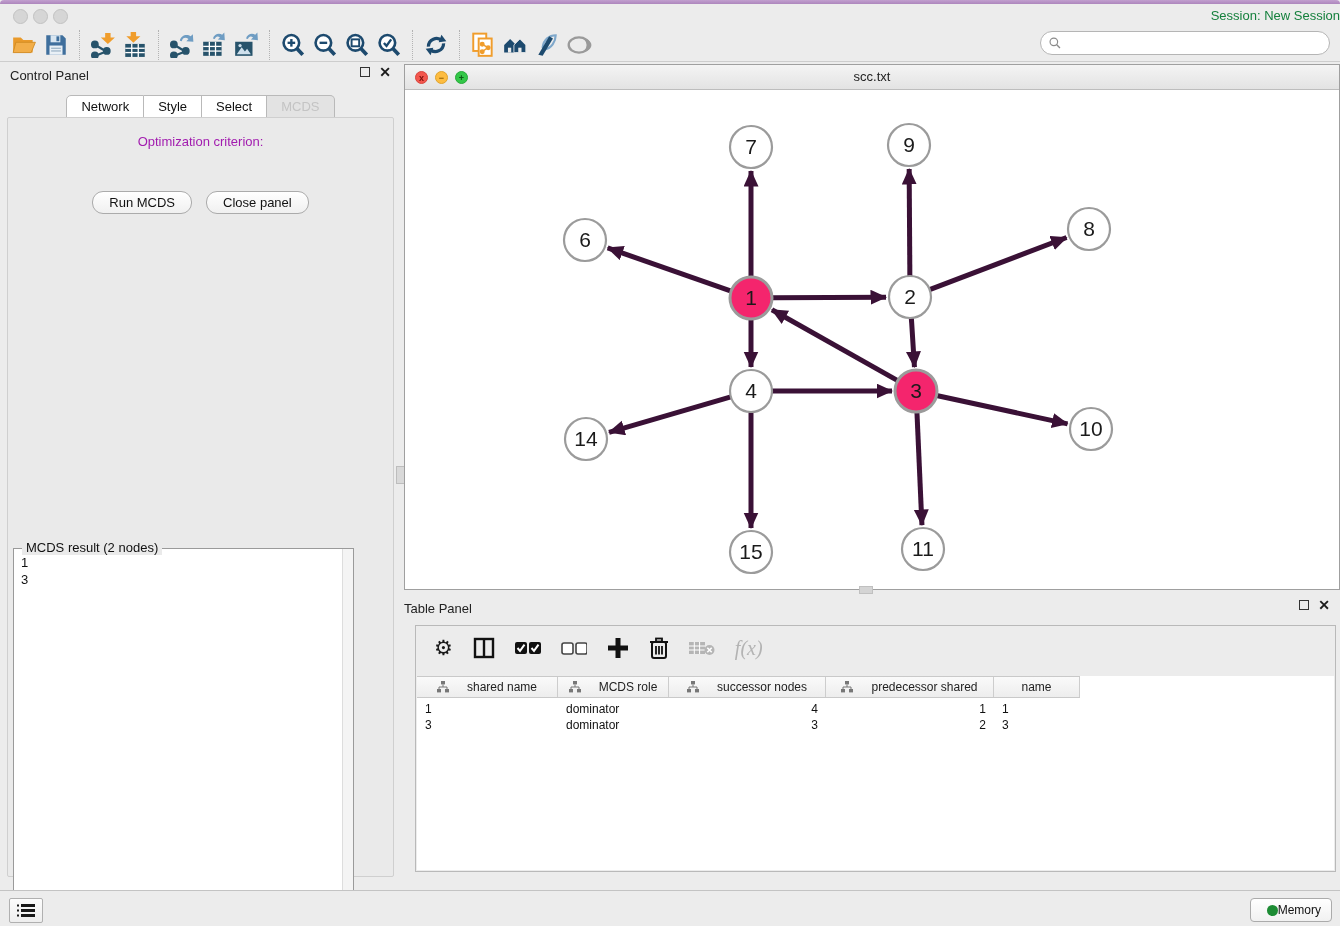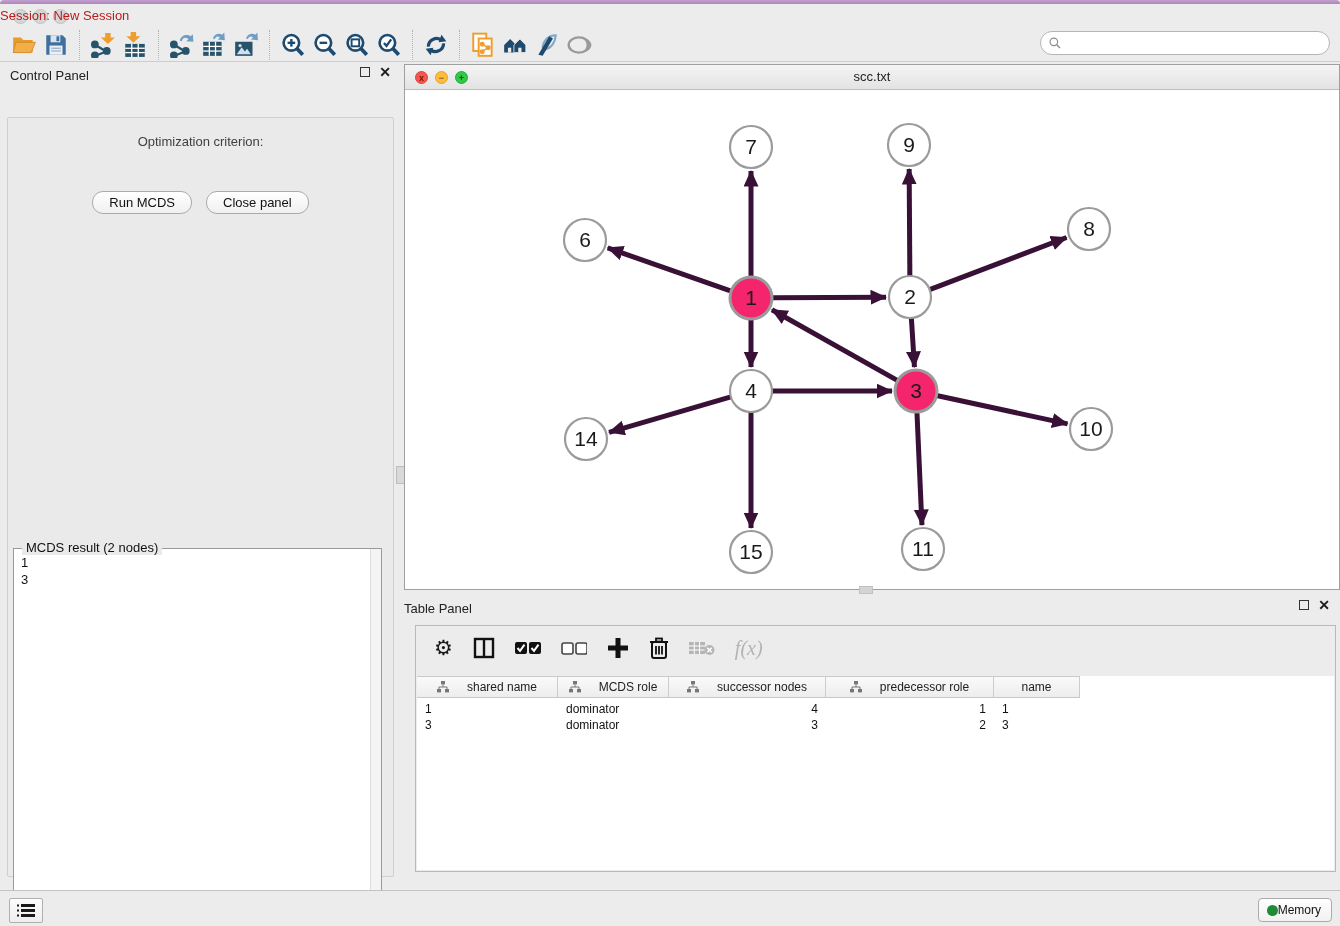--- a/index.html
+++ b/index.html
@@ -5,21 +5,21 @@
   * { margin:0; padding:0; box-sizing:border-box; }
   html,body { width:1340px; height:926px; }
   body { font-family:"Liberation Sans", sans-serif; background:#ececec; position:relative; overflow:hidden; }
 
   
   .mac-top { position:absolute; left:0; top:0; width:1340px; height:4px;
              background:linear-gradient(to bottom,#c2a0cf,#ad86bd); border-radius:7px 7px 0 0; }
   .titlebar { position:absolute; left:0; top:4px; width:1340px; height:24px; background:#ececec; }
   .traffic-inactive { position:absolute; top:5px; width:15px; height:15px; border-radius:50%;
              background:#d6d6d6; border:1px solid #c2c2c2; }
-  .win-title { position:absolute; left:0; right:0; top:4px; text-align:left; font-size:13px; color:#b91c1c; }
+  .win-title { position:absolute; left:0; right:0; top:4px; text-align:right; font-size:13px; color:#15803d; }
 
   
   .toolbar { position:absolute; left:0; top:28px; width:1340px; height:34px; background:#ececec;
              border-bottom:1px solid #cdcdcd; display:flex; align-items:center; padding-left:8px; }
   .tbtn { width:32px; height:30px; display:flex; align-items:center; justify-content:center; flex:0 0 auto; }
   .tbtn svg { width:26px; height:26px; }
   .tsep { width:1px; height:30px; border-left:1px dotted #b3b3b3; margin:0 7px; flex:0 0 auto; }
   .search-wrap { position:absolute; right:10px; top:3px; width:290px; height:24px; background:#fff;
              border:1px solid #b5b5b5; border-radius:12px; display:flex; align-items:center; padding-left:7px; }
   .search-wrap svg { width:14px; height:14px; }
@@ -33,32 +33,32 @@
 
   
   .control-panel { position:absolute; left:0; top:62px; width:401px; height:823px; background:#ececec; }
   .cp-tabs { position:absolute; left:0; top:33px; width:100%; display:flex; justify-content:center; }
   .tab { font-size:13px; padding:3px 14px; background:#fff; border:1px solid #b9b9b9; border-left:none; color:#111; }
   .tab:first-child { border-left:1px solid #b9b9b9; border-radius:5px 0 0 0; }
   .tab.last { border-radius:0 5px 0 0; }
   .tab.active { background:#e3e3e3; color:#c4c4c4; }
   .cp-content { position:absolute; left:7px; top:55px; width:387px; height:760px;
                 background:#eaeaea; border:1px solid #cfcfcf; border-radius:2px; }
-  .opt-label { margin-top:16px; text-align:center; font-size:13px; color:#404040; }
+  .opt-label { margin-top:16px; text-align:center; font-size:13px; color:#a21caf; }
   .combo { position:absolute; left:37px; top:40px; width:310px; height:23px; background:#fff;
            border:1px solid #a8a8a8; border-radius:4px; font-size:13px; display:flex; align-items:center;
            padding-left:10px; color:#111; }
   .combo-arrows { position:absolute; right:7px; top:3px; display:flex; flex-direction:column; gap:1px; }
   .combo-arrows i { width:0; height:0; border-left:4px solid transparent; border-right:4px solid transparent; display:block; }
   .arr-up { border-bottom:5px solid #555; }
   .arr-dn { border-top:5px solid #555; }
   .cp-buttons { position:absolute; left:0; top:73px; width:100%; display:flex; justify-content:center; gap:14px; }
   .aqua-btn { height:23px; padding:0 16px; background:linear-gradient(#ffffff,#f0f0f0); border:1px solid #ababab;
               border-radius:11px; font-size:13px; color:#111; font-family:"Liberation Sans",sans-serif; }
-  .result-box { position:absolute; left:5px; top:430px; width:369px; height:378px; border:1px solid #9a9a9a;
+  .result-box { position:absolute; left:5px; top:430px; width:341px; height:378px; border:1px solid #9a9a9a;
                 background:#fff; }
   .result-legend { position:absolute; left:8px; top:-9px; background:#eaeaea; padding:0 4px; font-size:13px; color:#111; }
   .result-text { position:absolute; left:0; top:0; right:11px; bottom:0; font-size:13px; color:#111;
                  padding:5px 0 0 7px; line-height:17px; white-space:pre-line; }
   .result-scroll { position:absolute; right:0; top:0; width:11px; height:100%; background:#f4f4f4; border-left:1px solid #ddd; }
 
   
   .v-split-grip { position:absolute; left:396px; top:466px; width:9px; height:18px; background:#d9d9d9;
                   border:1px solid #bdbdbd; }
   .h-split-grip { position:absolute; left:859px; top:586px; width:14px; height:8px; background:#d4d4d4;
@@ -98,21 +98,21 @@
   .tp-tab { font-size:13px; padding:3px 13px; background:#fff; border:1px solid #b5b5b5; border-left:none; color:#111; }
   .tp-tab:first-child { border-left:1px solid #b5b5b5; border-radius:6px 0 0 6px; }
   .tp-tab.last { border-radius:0 6px 6px 0; }
   .tp-tab.active { background:#dedede; color:#bdbdbd; }
 
   
   .statusbar { position:absolute; left:0; top:890px; width:1340px; height:36px; background:#ececec;
                border-top:1px solid #c3c3c3; }
   .list-btn { position:absolute; left:9px; top:7px; width:34px; height:25px; background:linear-gradient(#fdfdfd,#eee);
               border:1px solid #b0b0b0; border-radius:2px; display:flex; align-items:center; justify-content:center; }
-  .mem-btn { position:absolute; right:8px; top:7px; height:24px; padding:0 10px 0 8px;
+  .mem-btn { position:absolute; right:8px; top:7px; height:24px; padding:0 10px 0 16px;
              background:linear-gradient(#ffffff,#f1f1f1); border:1px solid #ababab; border-radius:4px;
              display:flex; align-items:center; font-size:12px; color:#111; }
   .mem-dot { width:11px; height:11px; border-radius:50%; background:#1d8c34; }
 </style>
 </head>
 <body>
 
 <div class="mac-top"></div>
 <div class="titlebar">
   <span class="traffic-inactive" style="left:13px"></span>
@@ -280,20 +280,26 @@
     </svg>
     <input class="search-input" placeholder="" style="">
   </div>
 </div>
 
 <div class="control-panel">
   <div style="position:absolute;left:10px;top:6px" class="panel-title">Control Panel</div>
   <div class="panel-ctl">
     <span class="float-box"></span>
     <span class="close-x">✕</span>
+  </div>
+  <div class="cp-tabs">
+    <span class="tab">Network</span>
+    <span class="tab">Style</span>
+    <span class="tab">Select</span>
+    <span class="tab active last">MCDS</span>
   </div>
   <div class="cp-content">
     <div class="opt-label">Optimization criterion:</div>
     <div class="cp-buttons">
       <button class="aqua-btn">Run MCDS</button>
       <button class="aqua-btn">Close panel</button>
     </div>
     <div class="result-box">
       <span class="result-legend">MCDS result (2 nodes)</span>
       <div class="result-text">1
@@ -450,21 +456,21 @@
             </svg>
           <span>successor nodes</span>
         </div>
         <div class="gh-cell" style="width:168px">
           <svg width="12" height="12" viewBox="0 0 12 12">
               <rect x="4" y="0" width="4" height="3.4" fill="#777"></rect>
               <rect x="0" y="8" width="4" height="3.4" fill="#777"></rect>
               <rect x="8" y="8" width="4" height="3.4" fill="#777"></rect>
               <path d="M6 3.4 V6 M2 8 V6 H10 V8" stroke="#777" fill="none"></path>
             </svg>
-          <span>predecessor role</span>
+          <span>predecessor shared</span>
         </div>
         <div class="gh-cell" style="width:86px">
           <span>name</span>
         </div>
       </div>
       <div class="grid-row" style="margin-top:3px">
         <div class="gr-cell" style="width:141px">1</div>
         <div class="gr-cell" style="width:111px">dominator</div>
         <div class="gr-cell num-right" style="width:157px">4</div>
         <div class="gr-cell num-right" style="width:168px">1</div>

